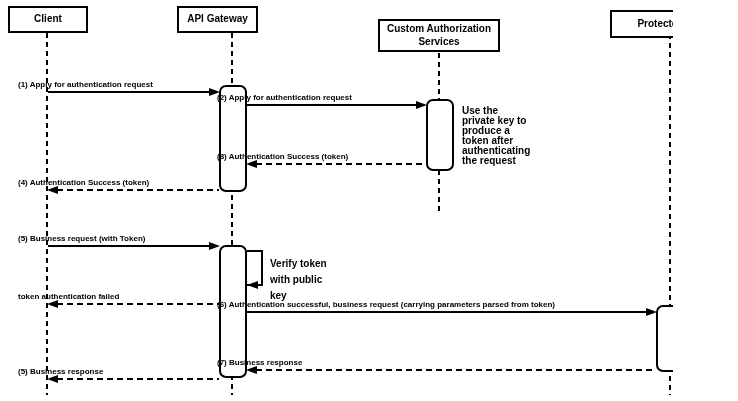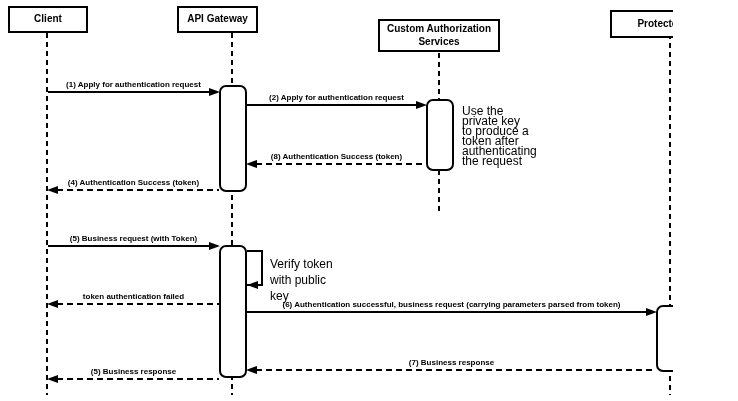--- a/index.html
+++ b/index.html
@@ -15,21 +15,21 @@
     position:absolute; background:#fff; border:2px solid #000; box-sizing:border-box;
     display:flex; align-items:center; justify-content:center; text-align:center;
     font-size:10px; font-weight:bold; line-height:1.25; z-index:2;
   }
   .act {
     position:absolute; width:28px; background:#fff; border:2px solid #000;
     border-radius:7px; box-sizing:border-box; z-index:1;
   }
   .msg { position:absolute; z-index:3; }
   .msg .lbl {
-    position:absolute; left:-30px; right:-30px; bottom:3px; text-align:center;
+    position:absolute; left:-30px; right:-30px; bottom:3px; 
     font-size:8px; font-weight:bold; white-space:nowrap;
   }
   .ln { position:absolute; top:-1px; height:2px; left:0; right:0; }
   .ln.solid { background:#000; }
   .ln.dash { background:repeating-linear-gradient(90deg,#000 0 6px,transparent 6px 10px); }
   .ln.to-r { right:9px; }
   .ln.to-l { left:9px; }
   .ah {
     position:absolute; width:0; height:0; top:-4px;
     border-top:4px solid transparent; border-bottom:4px solid transparent;
@@ -39,21 +39,21 @@
   .selfloop {
     position:absolute; left:247px; top:250px; width:16px; height:36px; z-index:3;
     border:2px solid #000; border-left:none; box-sizing:border-box;
   }
   .loop-ah {
     position:absolute; left:247px; top:281px; width:0; height:0; z-index:3;
     border-top:4px solid transparent; border-bottom:4px solid transparent;
     border-right:11px solid #000;
   }
   .note {
-    position:absolute; font-size:12px; font-weight:normal; line-height:10px; z-index:3;
+    position:absolute; font-size:10px; font-weight:bold; line-height:10px; z-index:3;
   }
 </style>
 </head>
 <body>
 
 <div class="canvas">
 
   <div class="lifeline" style="left:46px;top:33px;height:362px"></div>
   <div class="lifeline" style="left:231px;top:33px;height:362px"></div>
   <div class="lifeline" style="left:438px;top:35px;height:177px"></div>

